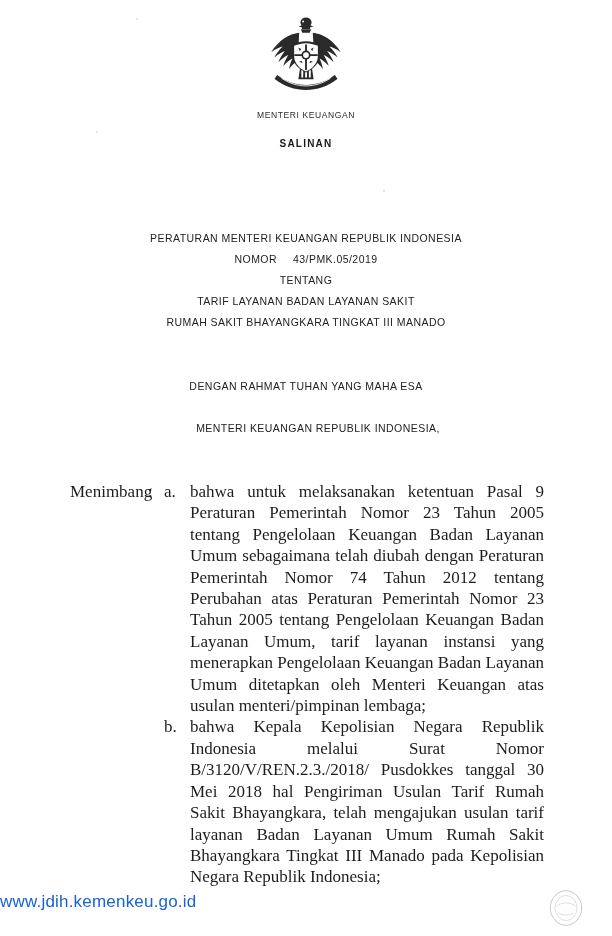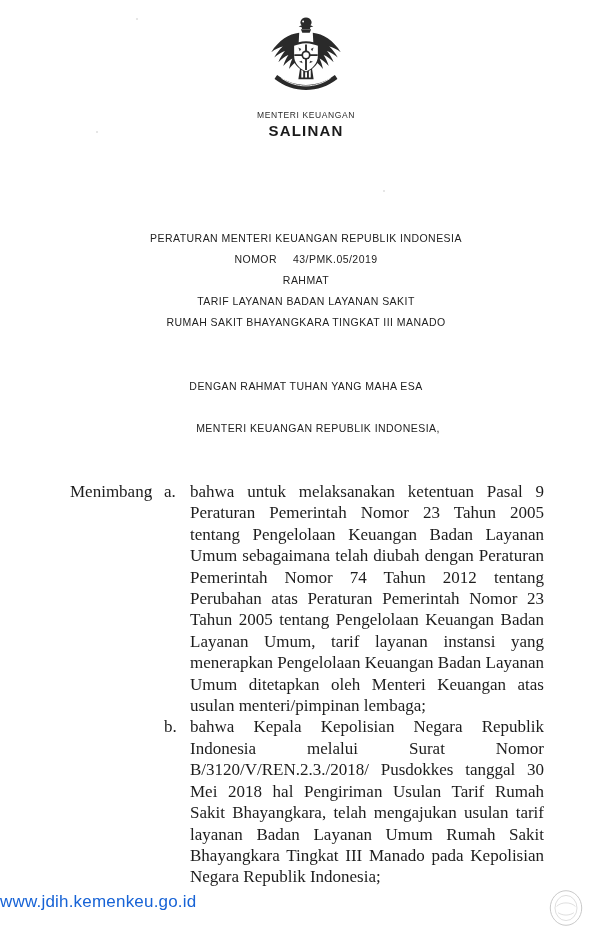--- a/index.html
+++ b/index.html
@@ -39,25 +39,25 @@
   .ministry-line {
     font-family: "Liberation Sans", sans-serif;
     font-size: 8.5px;
     letter-spacing: 0.6px;
     color: #2b2b2b;
     line-height: 11px;
     margin-top: 18px;
   }
   .salinan {
     font-family: "Liberation Sans", sans-serif;
-    font-size: 15px;
+    font-size: 10px;
     font-weight: bold;
     letter-spacing: 1.2px;
     color: #1a1a1a;
-    margin-top: 1px;
+    margin-top: 17px;
   }
 
   
   .title-block {
     position: absolute;
     top: 228px;
     left: 0;
     right: 0;
     text-align: center;
     font-family: "Liberation Sans", sans-serif;
@@ -182,21 +182,21 @@
     </svg>
     <div class="ministry-line">MENTERI KEUANGAN</div>
     <div class="salinan">SALINAN</div>
   </div>
 
   <div class="title-block">
     <div>PERATURAN MENTERI KEUANGAN REPUBLIK INDONESIA</div>
     <div class="nomor">
       <span>NOMOR</span><span class="spacer"></span><span>43/PMK.05/2019</span>
     </div>
-    <div>RAHMAT</div>
+    <div>TENTANG</div>
     <div>TARIF LAYANAN BADAN LAYANAN SAKIT</div>
     <div>RUMAH SAKIT BHAYANGKARA TINGKAT III MANADO</div>
   </div>
 
   <div class="preamble">
     <div>DENGAN RAHMAT TUHAN YANG MAHA ESA</div>
     <div class="second">MENTERI KEUANGAN REPUBLIK INDONESIA,</div>
   </div>
 
   <div class="considering">

